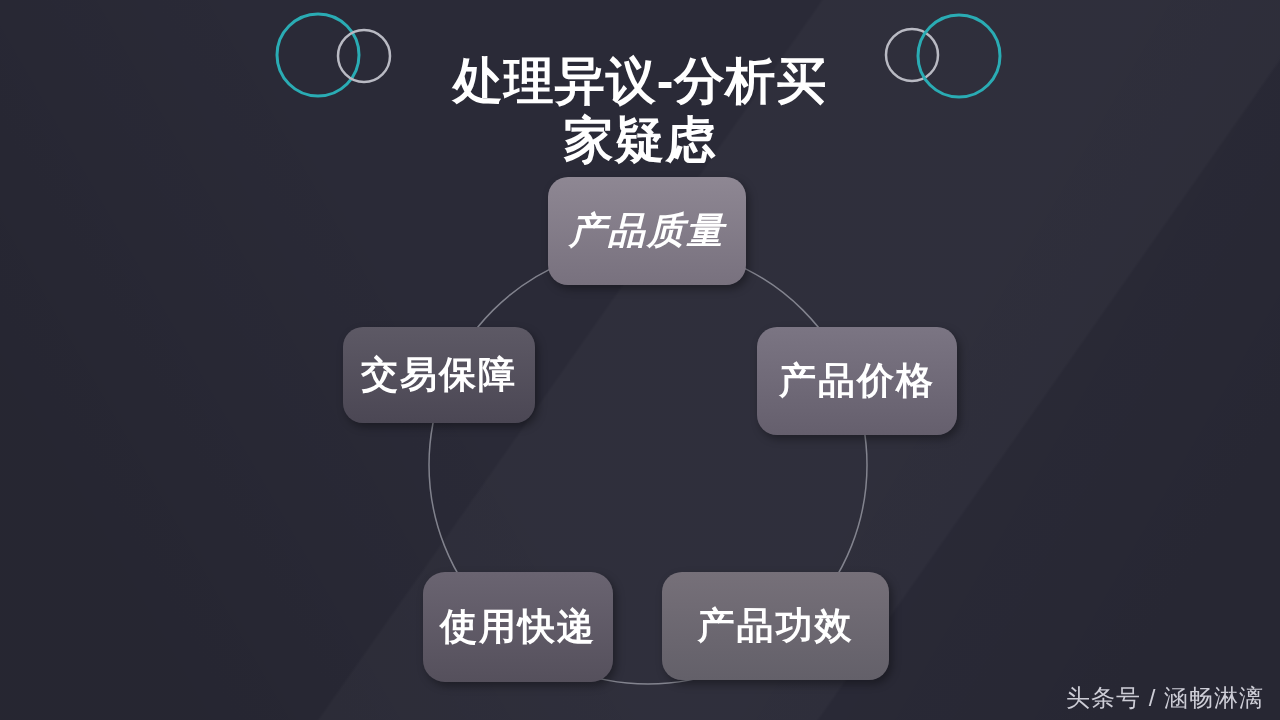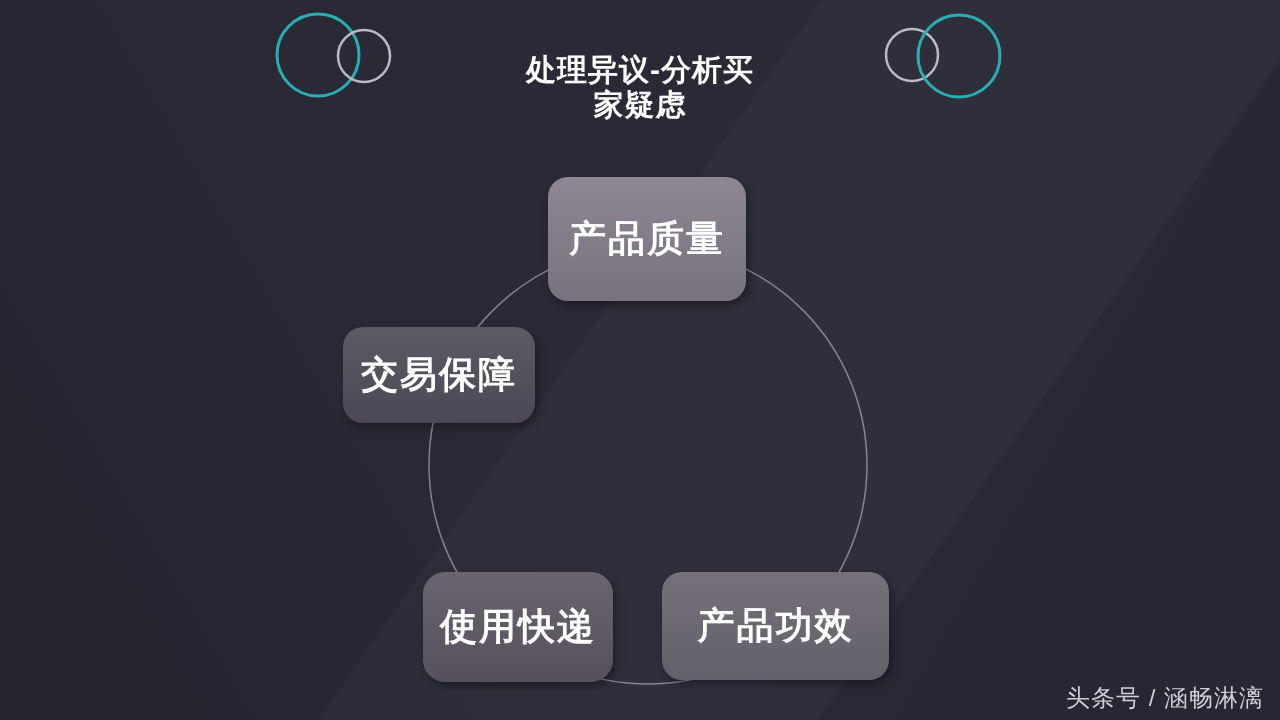--- a/index.html
+++ b/index.html
@@ -36,39 +36,39 @@
     height: 720px;
   }
   .title {
     position: absolute;
     left: 0;
     right: 0;
     top: 52px;
     margin: 0;
     text-align: center;
     color: #ffffff;
-    font-size: 30px;
+    font-size: 50px;
     font-weight: bold;
     line-height: 1.18;
     letter-spacing: 1px;
   }
   .title .line { display: block; }
   .box {
     position: absolute;
     border-radius: 20px;
     display: flex;
     align-items: center;
     justify-content: center;
     color: #ffffff;
     font-size: 37px;
     font-weight: bold;
     letter-spacing: 2px;
     box-shadow: 3px 4px 9px rgba(0,0,0,0.35);
   }
-  .box-quality   { left: 548px; top: 177px; width: 198px; height: 124px; }
+  .box-quality   { left: 548px; top: 177px; width: 198px; height: 108px; font-style: italic; }
   .box-price     { left: 757px; top: 327px; width: 200px; height: 108px; }
   .box-efficacy  { left: 662px; top: 572px; width: 227px; height: 108px; }
   .box-express   { left: 423px; top: 572px; width: 190px; height: 110px; border-radius: 22px; }
   .box-guarantee { left: 343px; top: 327px; width: 192px; height: 96px; }
   .watermark {
     position: absolute;
     right: 16px;
     bottom: 6px;
     color: #cdcdd6;
     font-size: 24px;
@@ -96,20 +96,23 @@
   </svg>
 
   <h1 class="title">
     <span class="line">处理异议-分析买</span>
     <span class="line">家疑虑</span>
   </h1>
 
   <div class="box box-quality" style="background: linear-gradient(rgb(142, 135, 147), rgb(120, 113, 126));">
     <span>产品质量</span>
   </div>
+  <div class="box box-price" style="background: linear-gradient(rgb(123, 117, 131), rgb(101, 95, 109));">
+    <span>产品价格</span>
+  </div>
   <div class="box box-efficacy" style="background: linear-gradient(rgb(118, 112, 121), rgb(99, 96, 105));">
     <span>产品功效</span>
   </div>
   <div class="box box-express" style="background: linear-gradient(rgb(106, 100, 113), rgb(85, 80, 92));">
     <span>使用快递</span>
   </div>
   <div class="box box-guarantee" style="background: linear-gradient(rgb(93, 89, 101), rgb(75, 71, 84));">
     <span>交易保障</span>
   </div>
 

